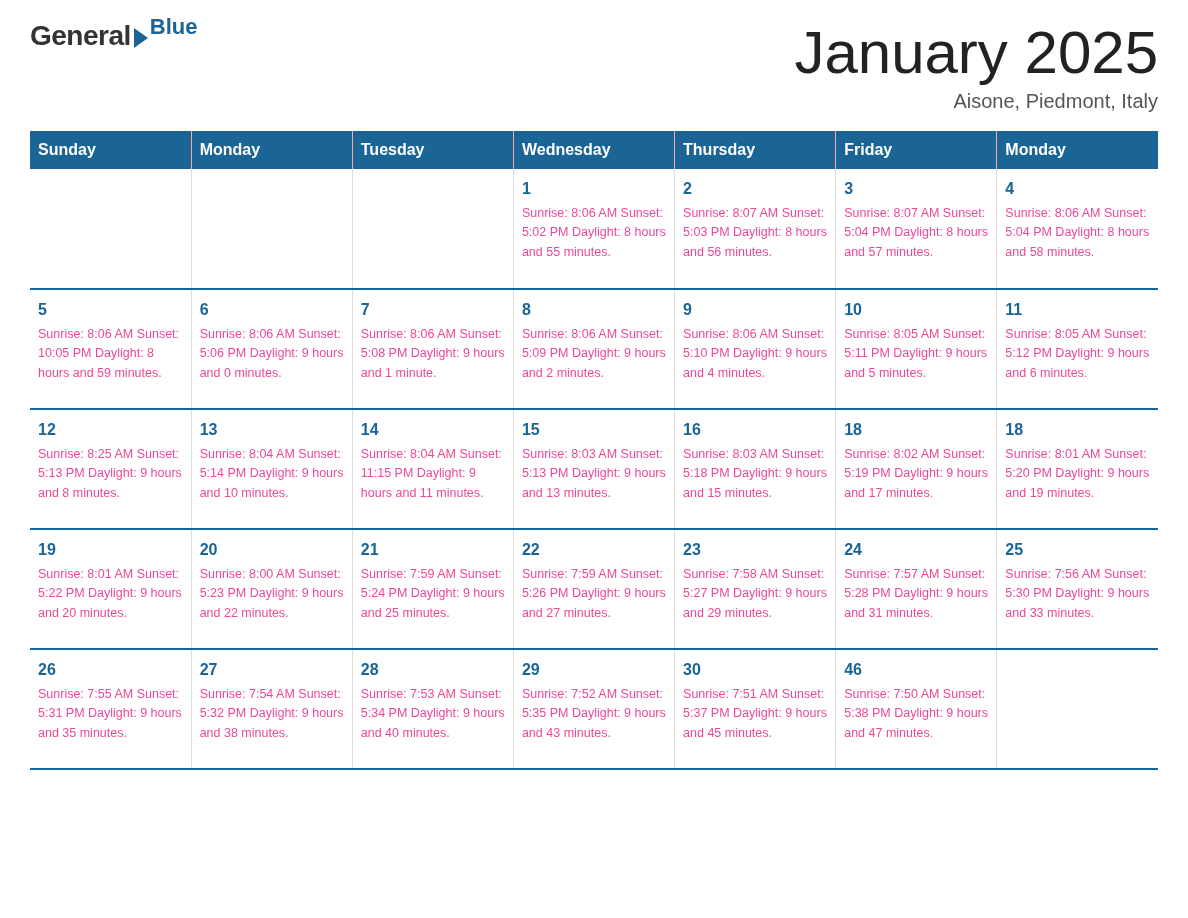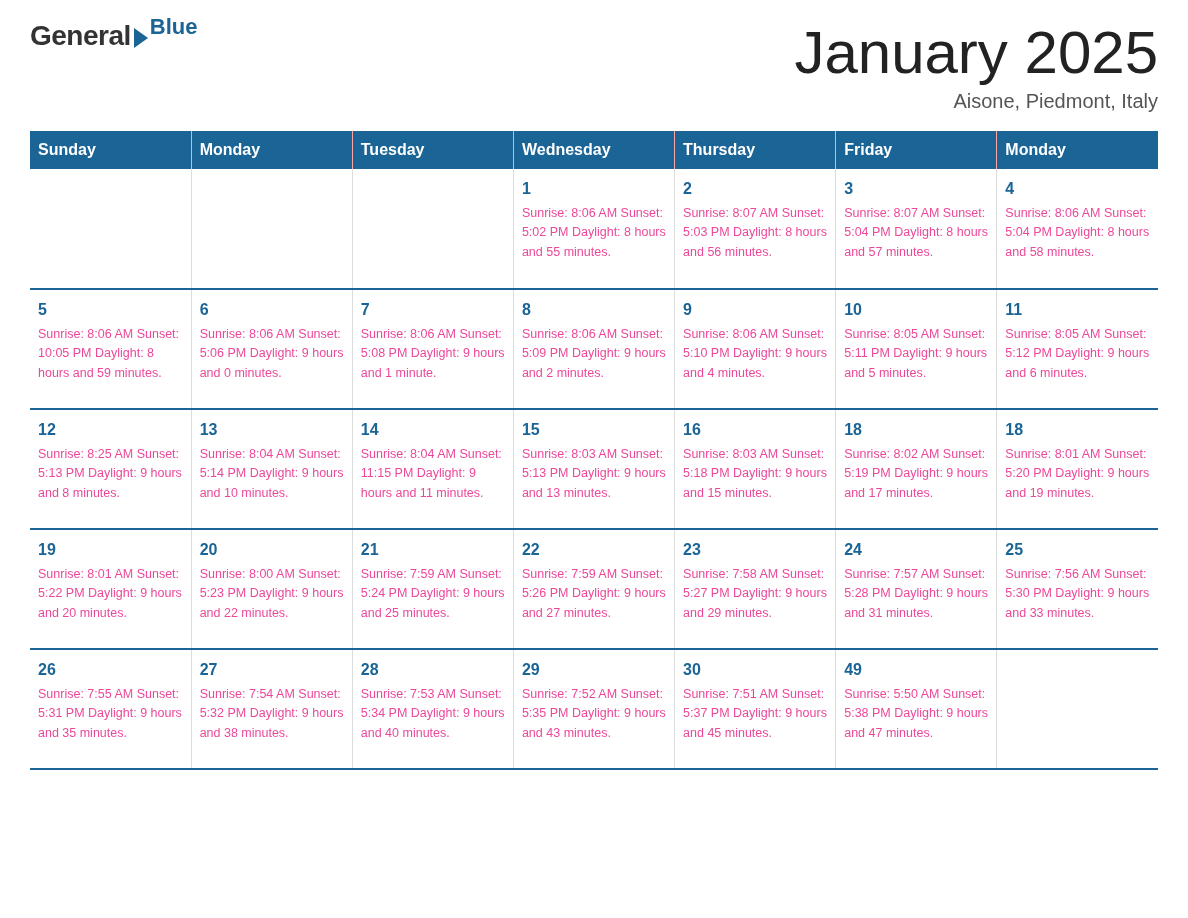--- a/index.html
+++ b/index.html
@@ -356,22 +356,22 @@
 and 43 minutes.</div>
         </td>
         <td>
           <span class="day-number">30</span>
           <div class="day-info">Sunrise: 7:51 AM
 Sunset: 5:37 PM
 Daylight: 9 hours
 and 45 minutes.</div>
         </td>
         <td>
-          <span class="day-number">49</span>
-          <div class="day-info">Sunrise: 5:50 AM
+          <span class="day-number">46</span>
+          <div class="day-info">Sunrise: 7:50 AM
 Sunset: 5:38 PM
 Daylight: 9 hours
 and 47 minutes.</div>
         </td>
         <td class="empty-cell"></td>
       </tr>
     </tbody>
 </table>
 
 </body></html>

